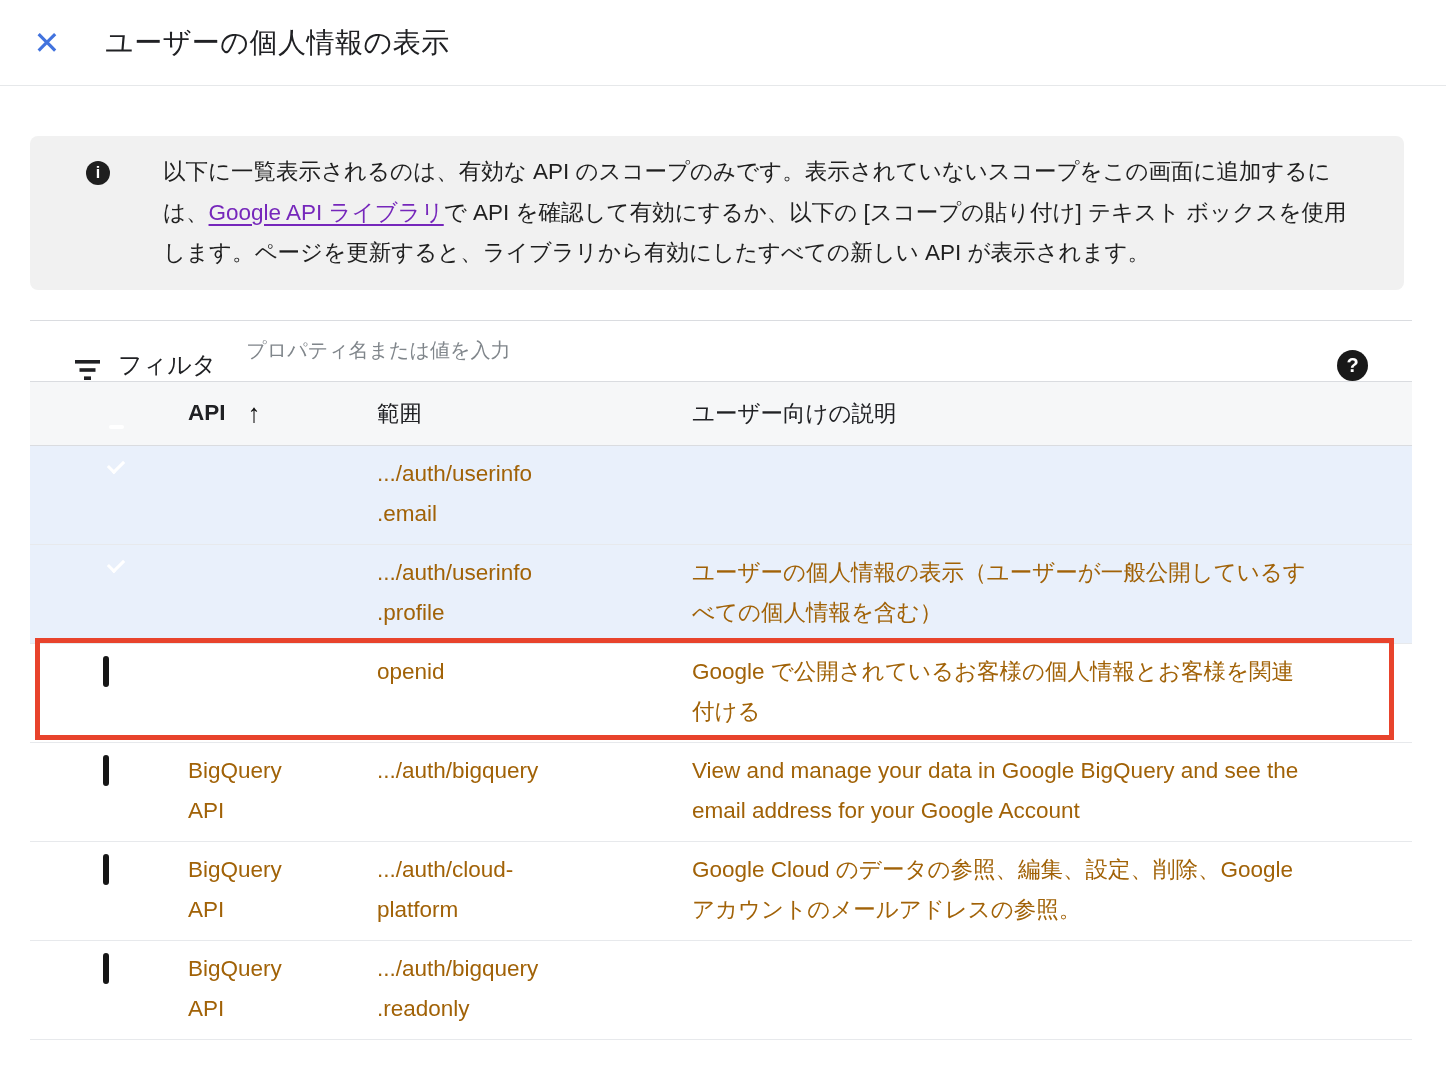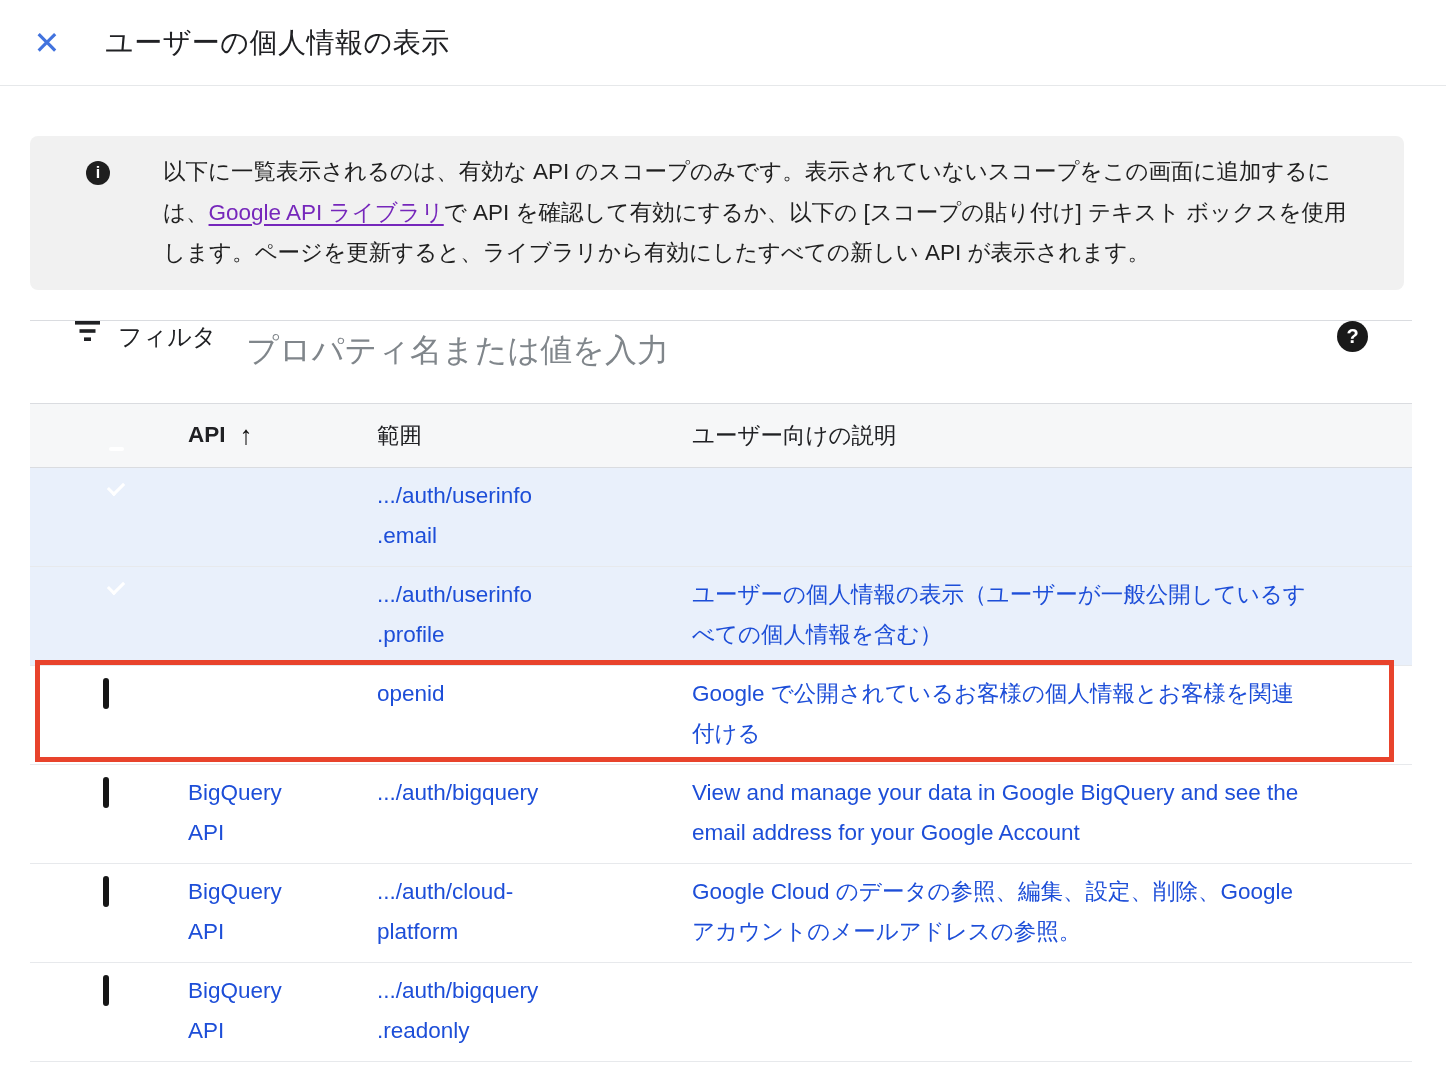--- a/index.html
+++ b/index.html
@@ -43,32 +43,32 @@
     margin: 0; padding-right: 48px;
     font-size: 22.5px; line-height: 40.5px; color: #1f1f1f;
   }
   .banner-text a {
     color: #7627bb; text-decoration: underline; text-underline-offset: 4px;
     cursor: pointer;
   }
 
   
   .filter-bar {
-    display: flex; align-items: flex-start;
-    height: 83px; margin: 30px 34px 0 30px;
+    display: flex; align-items: flex-end;
+    height: 61px; margin: 30px 34px 0 30px;
     border-top: 1px solid #dadce0;
     padding: 0 0 0 45px;
   }
   .filter-icon { flex: 0 0 25px; height: 21px; margin-right: 18px; }
   .filter-icon rect { fill: #202124; }
   .filter-label { font-size: 24px; color: #202124; }
   .filter-input {
     flex: 1; margin-left: 28px; height: 60px;
     border: none; outline: none; background: transparent;
-    font-family: inherit; font-size: 32px; color: #202124;
+    font-family: inherit; font-size: 20px; color: #202124;
   }
   .filter-input::placeholder { color: #80868b; opacity: 1; }
   .help-btn {
     flex: 0 0 31px; height: 31px; margin-right: 44px;
     background: #191919; border-radius: 50%;
     color: #ffffff; font-size: 20px; font-weight: 700;
     display: flex; align-items: center; justify-content: center;
     cursor: pointer; user-select: none;
   }
 
@@ -84,32 +84,32 @@
   }
   .thead .col-api { font-weight: 600; display: flex; align-items: center; cursor: pointer; }
   .sort-arrow { margin-left: 14px; font-size: 26px; font-weight: 600; color: #111; }
 
   .row {
     position: relative;
     display: flex; align-items: flex-start;
     min-height: 97px; padding: 8px 0 9px 73px;
     border-bottom: 1px solid #e7e9ec;
     background: #ffffff;
-    font-size: 22.5px; line-height: 40.5px; color: #1d4ed8;
+    font-size: 22.5px; line-height: 40.5px; color: #a16207;
   }
   .row.selected { background: #e9f0fb; }
   .row.highlighted { z-index: 2; }
   .row.highlighted::after {
     content: ""; position: absolute;
     left: 5px; right: 18px; top: -6px; bottom: 2px;
     border: 5px solid #e8432c; pointer-events: none;
   }
 
   .cb-slot { flex: 0 0 27px; margin-right: 58px; }
-  .col-api  { flex: 0 0 189px; }
+  .col-api  { flex: 0 0 189px; gap: 8px; }
   .col-scope{ flex: 0 0 315px; }
   .col-desc { flex: 1; padding-right: 50px; }
   .cell { white-space: pre-line; }
 
   
   .cb {
     width: 27px; height: 27px; margin-top: 7px;
     border: 3px solid #161616; border-radius: 4px;
     background: #ffffff; position: relative; cursor: pointer;
   }

